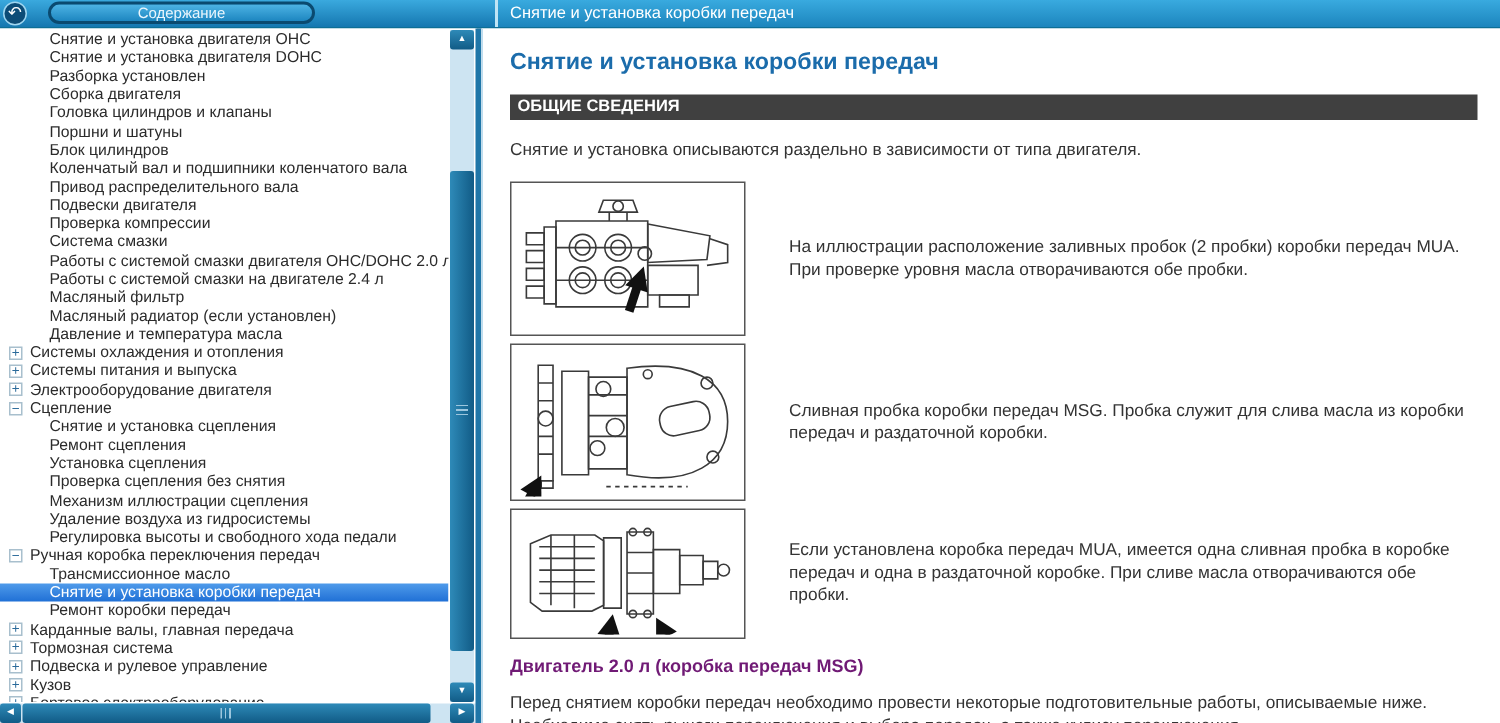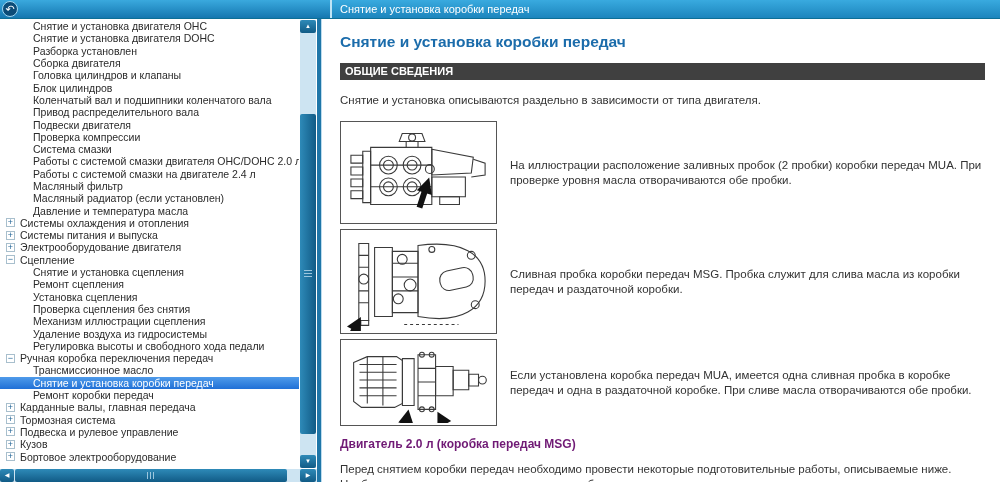--- a/index.html
+++ b/index.html
@@ -48,53 +48,57 @@
   .hthumb .grip{position:absolute;top:3px;left:50%;margin-left:-4px;width:8px;height:7px;
     background:repeating-linear-gradient(90deg,#9cc6de 0 1px,transparent 1px 3px);}
   .divider{position:absolute;left:317px;top:19px;width:4px;height:463px;background:#1f76a8;}
   
   .content{position:absolute;left:321px;top:19px;width:679px;height:463px;background:#fff;
     border-left:1px solid #bddcee;box-sizing:border-box;padding:14px 15px 0 18px;overflow:hidden;}
   .page-h1{font-size:15.5px;font-weight:bold;color:#1b6cab;margin:0 0 12px 0;}
   .banner{background:#404040;color:#fff;font-size:11px;font-weight:bold;
     padding:2px 0 3px 5px;margin:0 0 13px 0;}
   .para{font-size:11.5px;color:#333;line-height:15px;margin:0 0 13px 0;}
-  .fig-row{display:flex;align-items:center;margin-bottom:5px;}
+  .fig-row{display:flex;align-items:center;margin-bottom:5px;gap:16px;}
   .fig-box{width:157px;border:1px solid #555;background:#fff;box-sizing:border-box;flex:0 0 auto;
     display:flex;align-items:center;justify-content:center;}
   .fig-box.h1x{height:103px;} .fig-box.h2x{height:105px;} .fig-box.h3x{height:87px;}
   .fig-cap{margin-left:13px;font-size:11.5px;color:#333;line-height:15px;max-width:482px;}
   .subhead{font-size:12px;font-weight:bold;color:#701a75;margin:11px 0 11px 0;}
   .closing{font-size:11.5px;color:#333;line-height:15px;margin:0;}
   svg .ln{stroke:#3a3a3a;fill:none;stroke-width:1.1;}
 </style>
 </head>
 <body>
 
 <div class="topbar">
   <div class="back-btn">↶</div>
+  <div class="tab">Содержание</div>
   <div class="topbar-title">Снятие и установка коробки передач</div>
 </div>
 
 <div class="sidebar">
   <div class="tree" id="tree">
       <div class="trow lvl1">
         <span>Снятие и установка двигателя OHC</span>
       </div>
       <div class="trow lvl1">
         <span>Снятие и установка двигателя DOHC</span>
       </div>
       <div class="trow lvl1">
         <span>Разборка установлен</span>
       </div>
       <div class="trow lvl1">
         <span>Сборка двигателя</span>
       </div>
       <div class="trow lvl1">
         <span>Головка цилиндров и клапаны</span>
+      </div>
+      <div class="trow lvl1">
+        <span>Поршни и шатуны</span>
       </div>
       <div class="trow lvl1">
         <span>Блок цилиндров</span>
       </div>
       <div class="trow lvl1">
         <span>Коленчатый вал и подшипники коленчатого вала</span>
       </div>
       <div class="trow lvl1">
         <span>Привод распределительного вала</span>
       </div>

